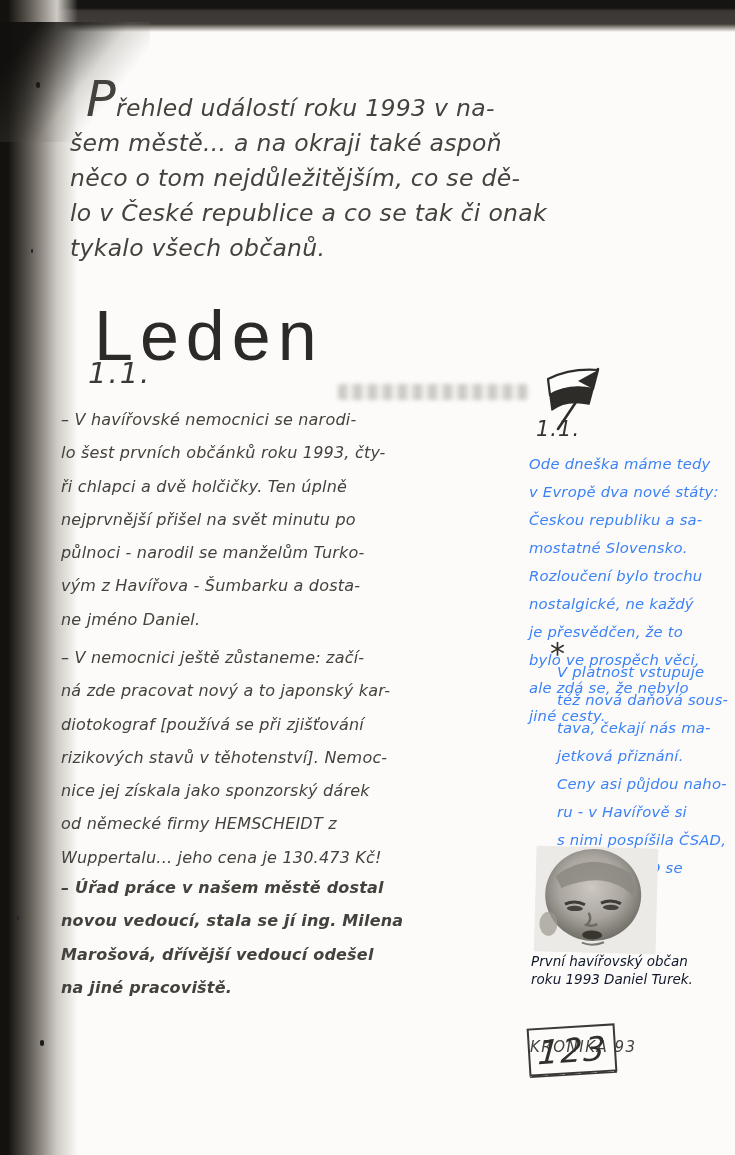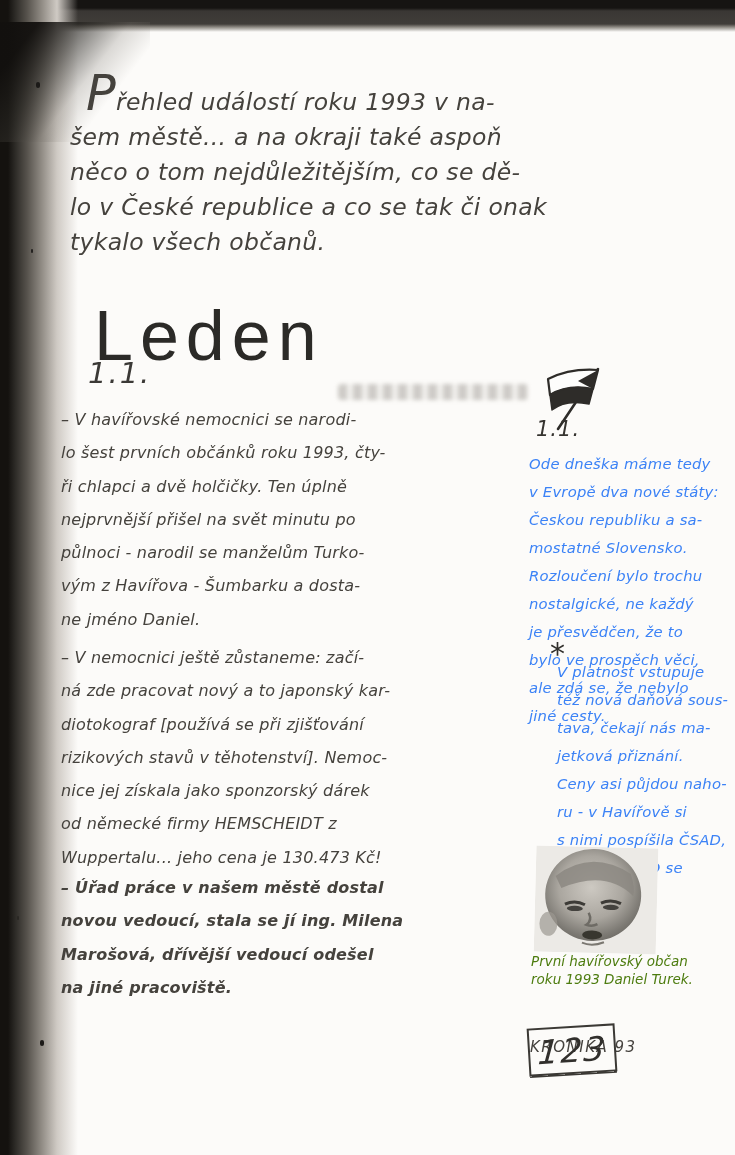--- a/index.html
+++ b/index.html
@@ -20,21 +20,21 @@
   .corner-shadow {
     position:absolute; left:0; top:22px; width:150px; height:120px;
     background:linear-gradient(128deg,rgba(18,16,14,0.95) 16%,rgba(40,38,34,0.6) 36%,rgba(120,115,108,0.25) 54%,rgba(252,251,249,0) 70%);
   }
   .speck { position:absolute; width:4px; height:6px; background:#1c1a18; border-radius:2px;
     box-shadow: -6px 166px 0 -1px #242220, -20px 833px 0 -1px #2a2824, 4px 958px 0 0 #1c1a18, -26px 1043px 0 -2px #333;
   }
   
   .hw { font-style:italic; color:#45423d; white-space:pre; }
   .intro {
-    position:absolute; left:70px; top:74px; width:520px;
+    position:absolute; left:70px; top:80px; width:520px;
     font-size:23.5px; line-height:35px; letter-spacing:0.3px; text-indent:16px;
   }
   .intro::first-letter { font-size:2.1em; line-height:0.8; font-style:italic; }
   .month {
     position:absolute; left:94px; top:264px;
     font-family:Liberation Sans, sans-serif;
     font-size:70px; letter-spacing:7px; color:#2b2a27;margin-top:32px;
   }
   .date-l {
     position:absolute; left:88px; top:356px;
@@ -47,21 +47,21 @@
     background:repeating-linear-gradient(90deg,rgba(120,114,106,0.35) 0 9px,rgba(165,159,150,0.12) 9px 15px);
     filter:blur(2px); border-radius:4px;
   }
   
   .flag { position:absolute; left:538px; top:364px; }
   .date-r { position:absolute; left:536px; top:417px; font-size:21px; letter-spacing:1px; color:#35332f; }
   .colR { position:absolute; left:529px; width:206px; font-size:14.8px; line-height:28px; color:#3b82f6; letter-spacing:0.2px; }
   .n1 { top:450px; } .n2 { top:658px;margin-left:28px; }
   .star { position:absolute; left:550px; top:636px; font-size:30px; color:#33312d; }
   .photo { position:absolute; left:535px; top:847px; transform:rotate(1.5deg); }
-  .caption { position:absolute; left:531px; top:953px; font-size:13.5px; line-height:17.5px; color:#4d7c0f; }
+  .caption { position:absolute; left:531px; top:953px; font-size:13.5px; line-height:17.5px; color:#0f172a; }
   .kronika { position:absolute; left:530px; top:1038px; font-size:15px; letter-spacing:1.5px; color:#45423e; font-style:italic; }
   .pagebox {
     position:absolute; left:528px; top:1026px; width:84px; height:44px;
     border:2.5px solid #3b3935; transform:rotate(-3.5deg);
     display:flex; align-items:center; justify-content:center;
     box-shadow:0 2px 0 -0.5px #3b3935;
   }
   .pagenum { font-size:33px; font-style:italic; color:#312f2c; letter-spacing:2px; transform:skewX(-8deg); }
 </style>
 </head>

